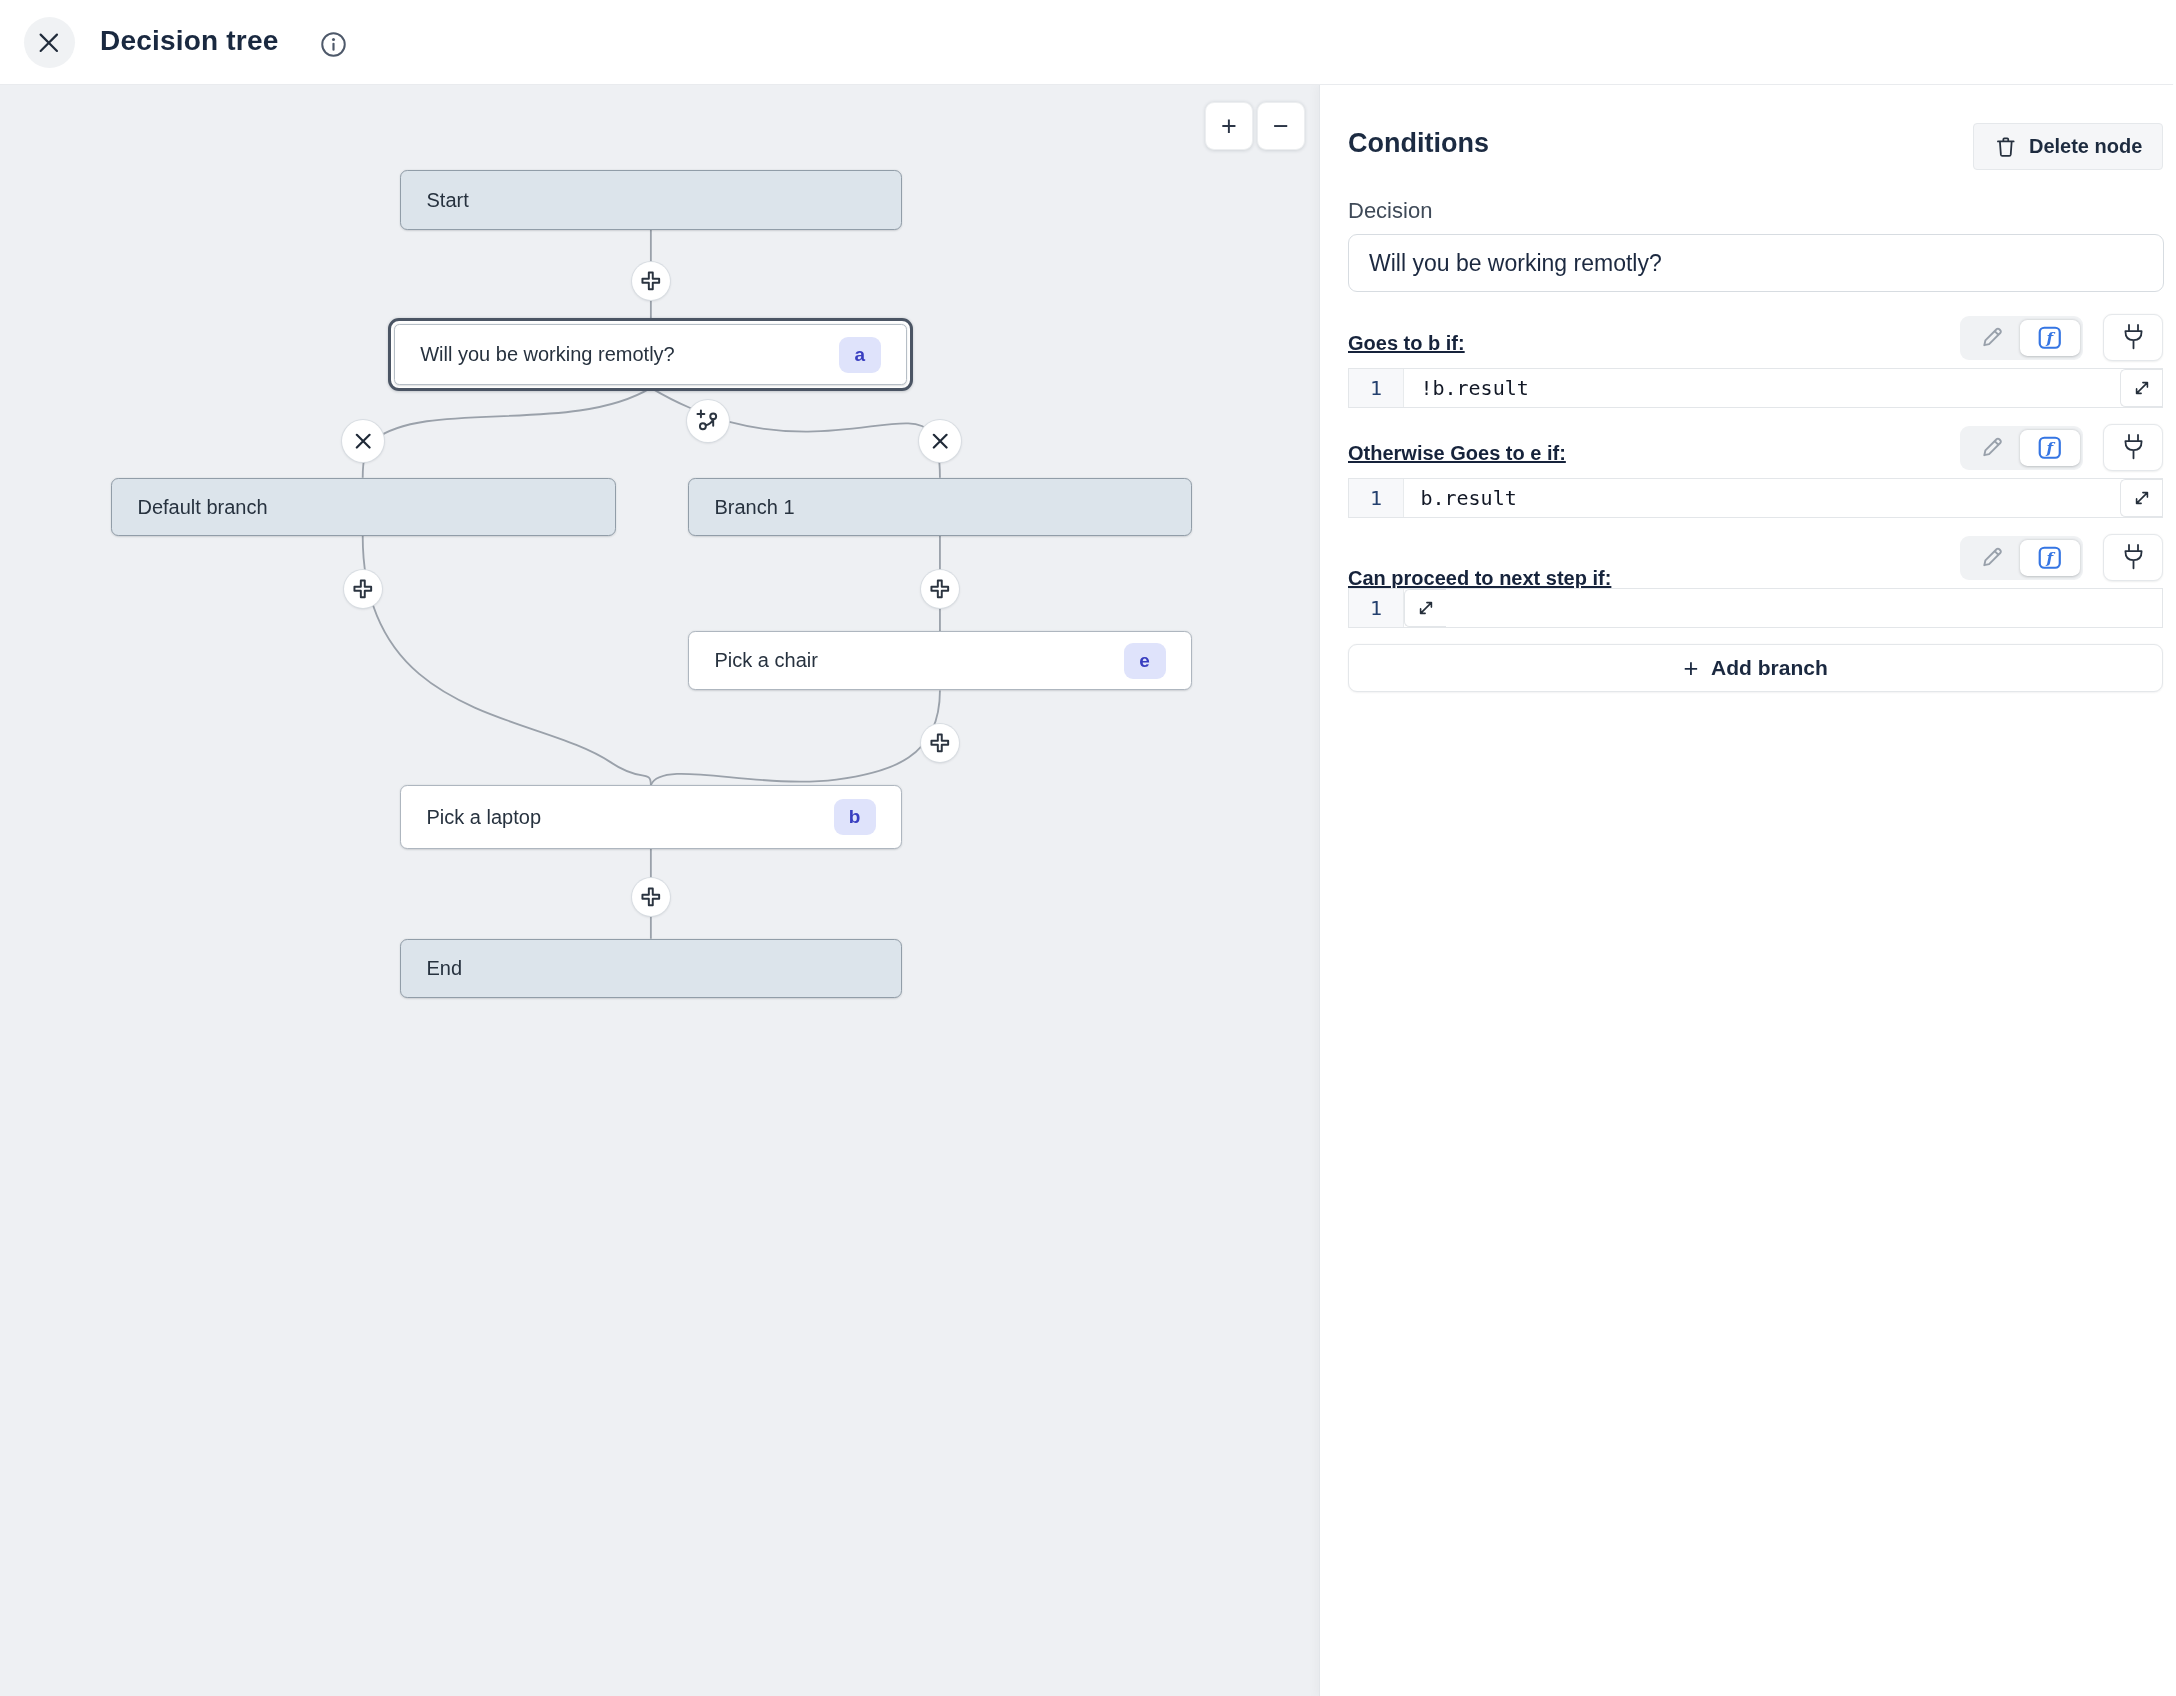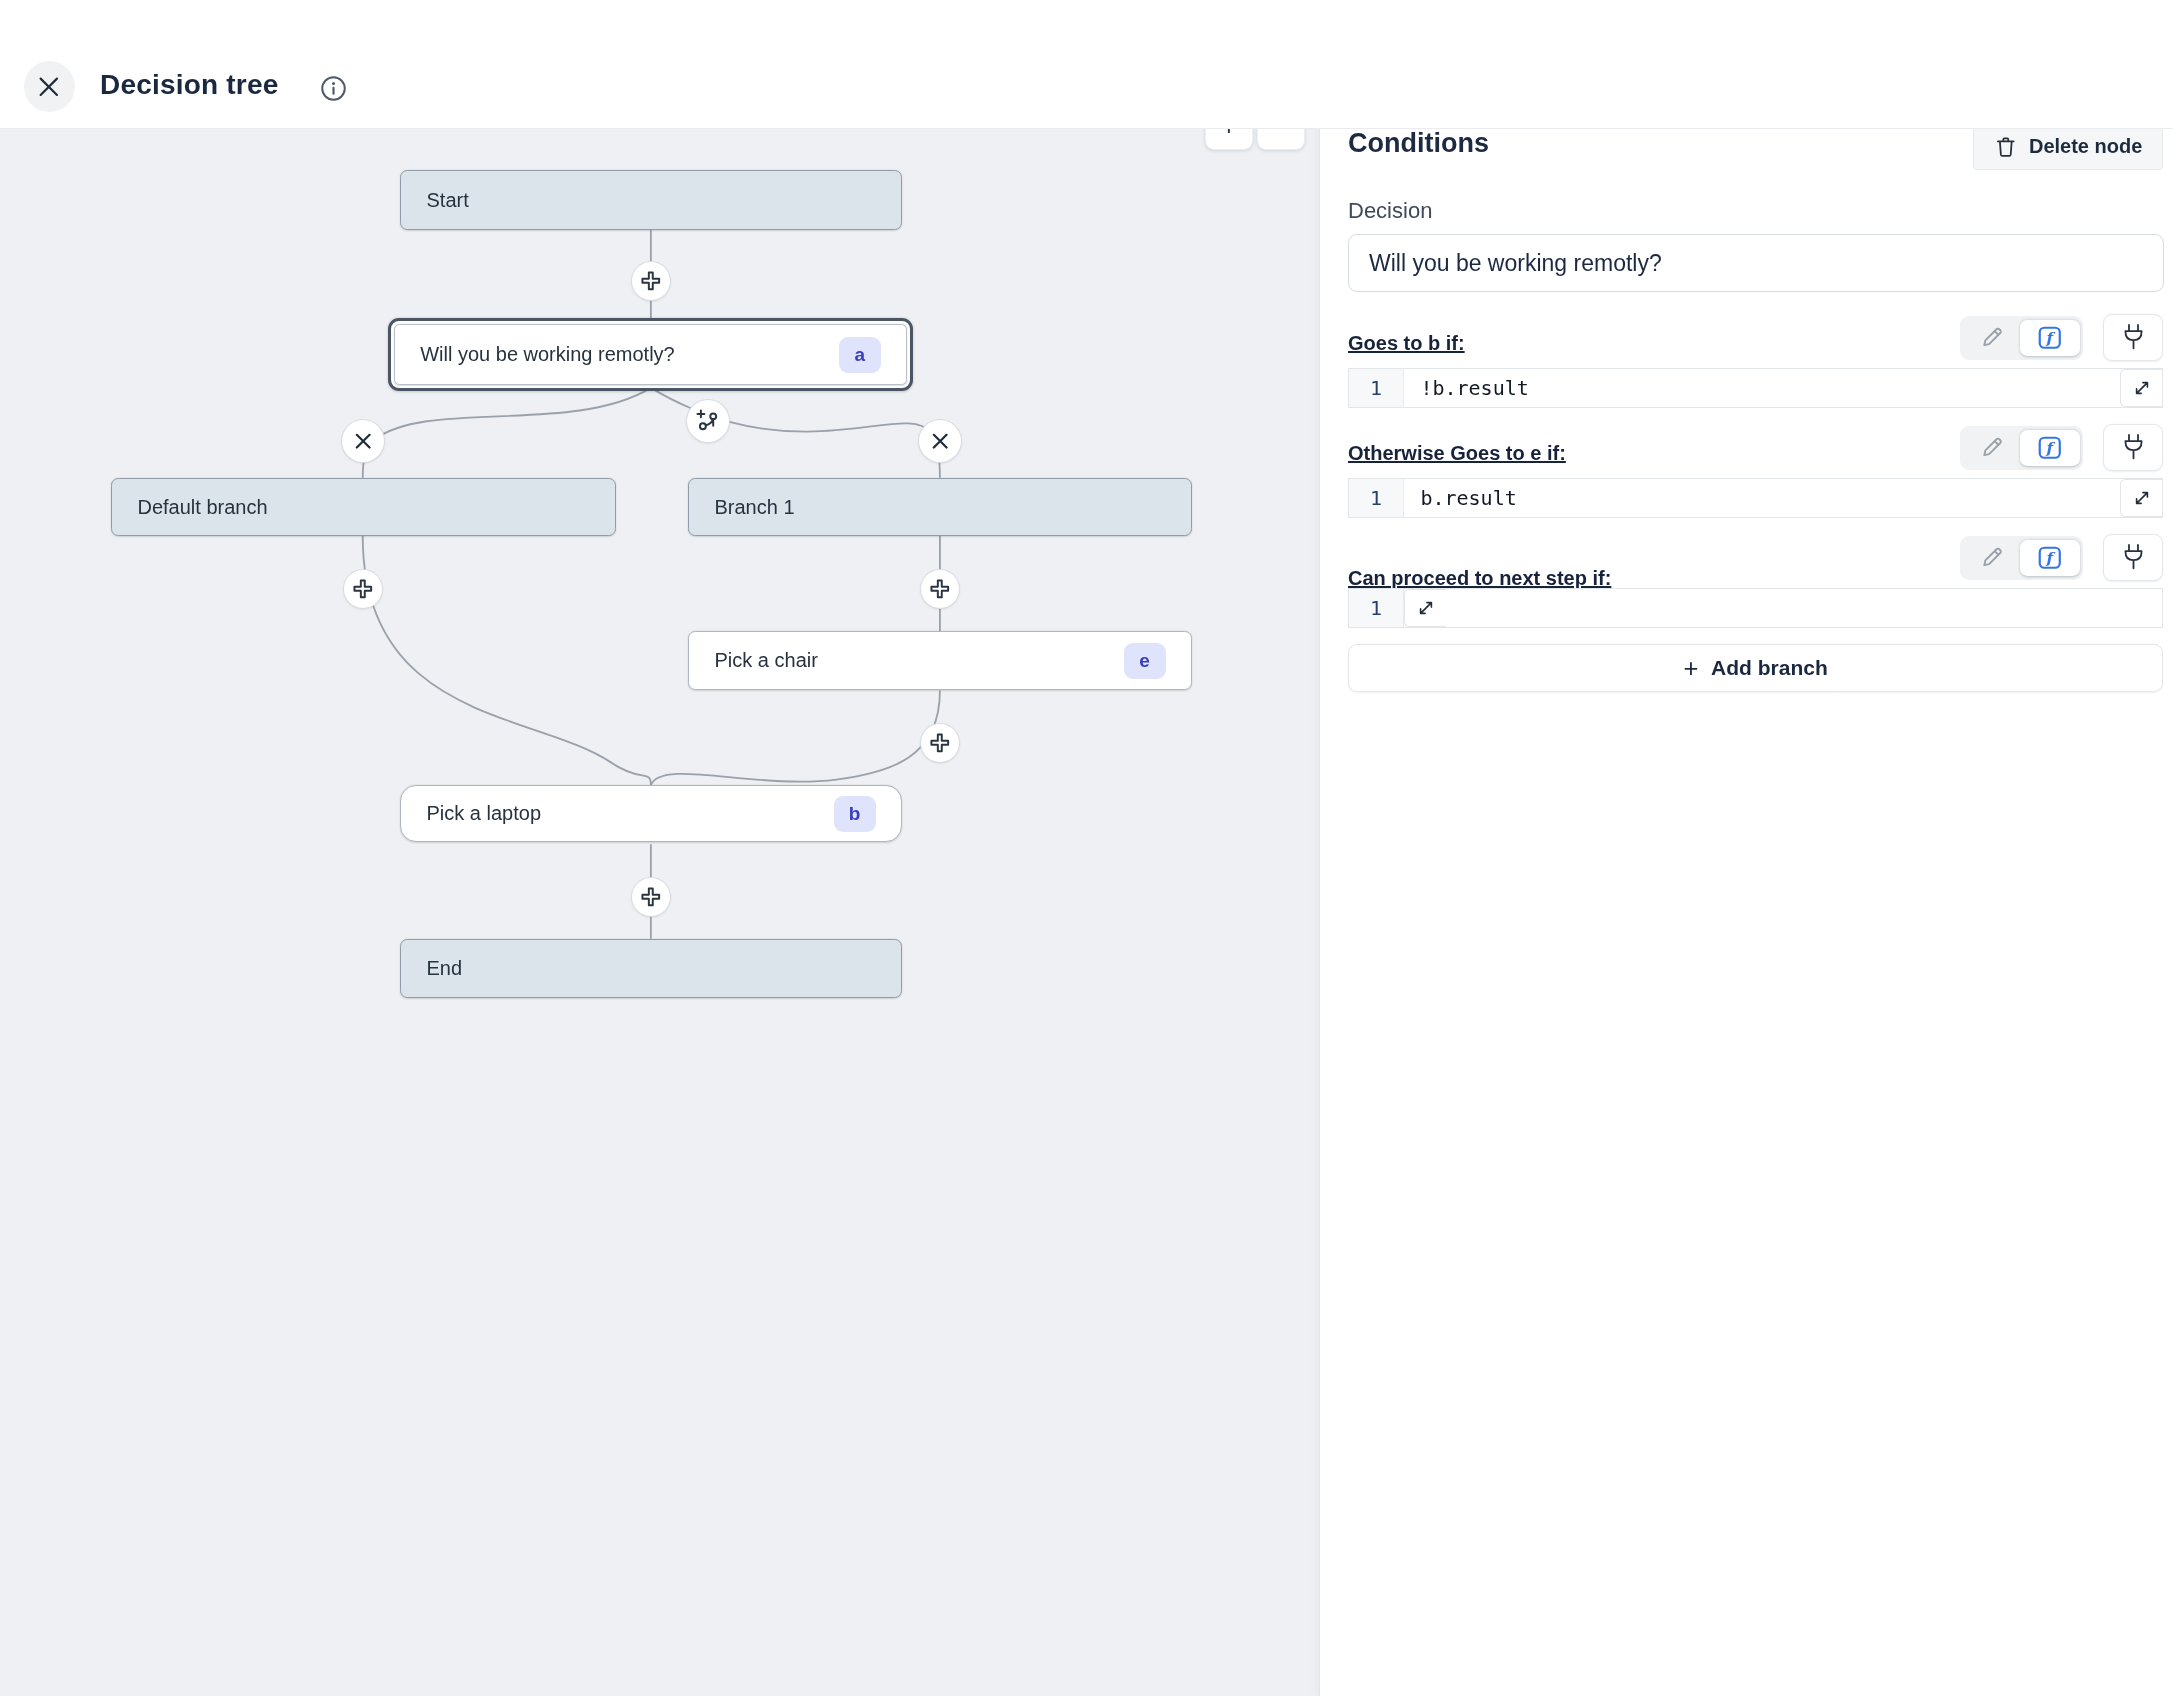--- a/index.html
+++ b/index.html
@@ -1,21 +1,21 @@
 <!DOCTYPE html>
 <html style="font-size:14.5px"><head>
 <meta charset="utf-8">
 <style>
   * { margin:0; padding:0; box-sizing:border-box; }
   html,body { width:2177px; height:1696px; }
   body { font-family:"Liberation Sans", sans-serif; background:#ffffff; position:relative; }
   .app { position:absolute; inset:0; width:2177px; height:1696px; overflow:hidden; }
 
   
-  .header { position:absolute; left:0; top:0; width:2173px; height:85px; background:#ffffff; border-bottom:0.9px solid #e9ebee; z-index:30;margin-top:44px; }
+  .header { position:absolute; left:0; top:0; width:2173px; height:85px; background:#ffffff; border-bottom:0.9px solid #e9ebee; z-index:30; }
   .close-btn { position:absolute; left:23.6px; top:17.3px; width:51px; height:51px; border-radius:50%; background:#f0f2f4; border:none; display:flex; align-items:center; justify-content:center; cursor:pointer; }
   .page-title { position:absolute; left:100px; top:24.5px; font-size:28px; font-weight:700; color:#1a2940; letter-spacing:0.2px; }
   .info-icon { position:absolute; left:320px; top:31px; width:27px; height:27px; }
 
   
   .canvas { position:absolute; left:0; top:85px; width:1319px; height:1612px; background:#eef0f3; }
   .edges { position:absolute; left:0; top:0; width:1319px; height:1612px; }
 
   .zoom-btn { position:absolute; width:48px; height:48px; border-radius:9px; background:#ffffff; border:0.9px solid #eceef0; box-shadow:0 0.9px 3.6px rgba(30,40,60,.14); font-size:27px; color:#2b3546; display:flex; align-items:center; justify-content:center; cursor:pointer; font-weight:400; }
   .zoom-in  { left:1205px; top:17.3px; }
@@ -112,21 +112,21 @@
 
     <div class="node node--gray" style="left:688px; top:393px; width:504px; height:58px;">
       <span class="node-label">Branch 1</span>
     </div>
 
     <div class="node node--white" style="left:688px; top:546px; width:504px; height:59px;">
       <span class="node-label">Pick a chair</span>
       <span class="badge">e</span>
     </div>
 
-    <div class="node node--white" style="left:400px; top:700px; width:502px; height:57px;border-radius:16px;">
+    <div class="node node--white" style="left:400px; top:700px; width:502px; height:64px;">
       <span class="node-label">Pick a laptop</span>
       <span class="badge">b</span>
     </div>
 
     <div class="node node--gray" style="left:400px; top:854px; width:502px; height:59px;">
       <span class="node-label">End</span>
     </div>
 
     <div class="connector plus" style="left:632px; top:177px;">
       <svg width="23.6" height="23.6" viewBox="0 0 24 24">

